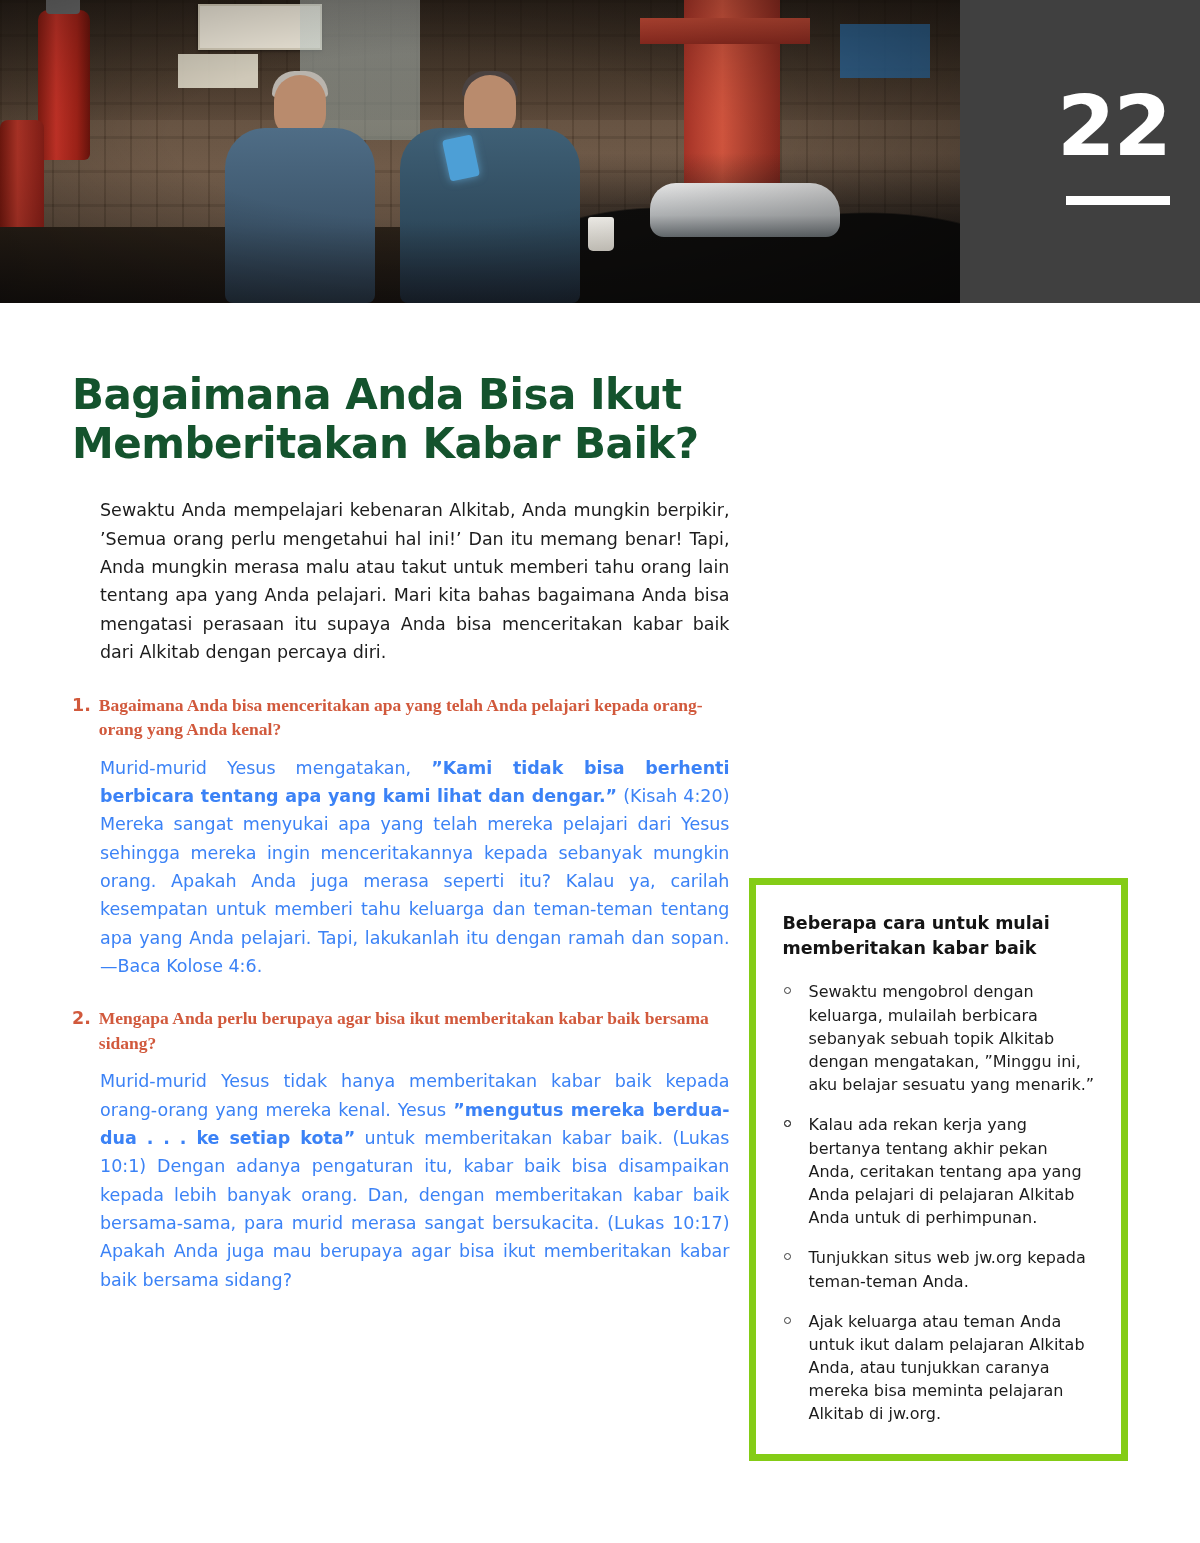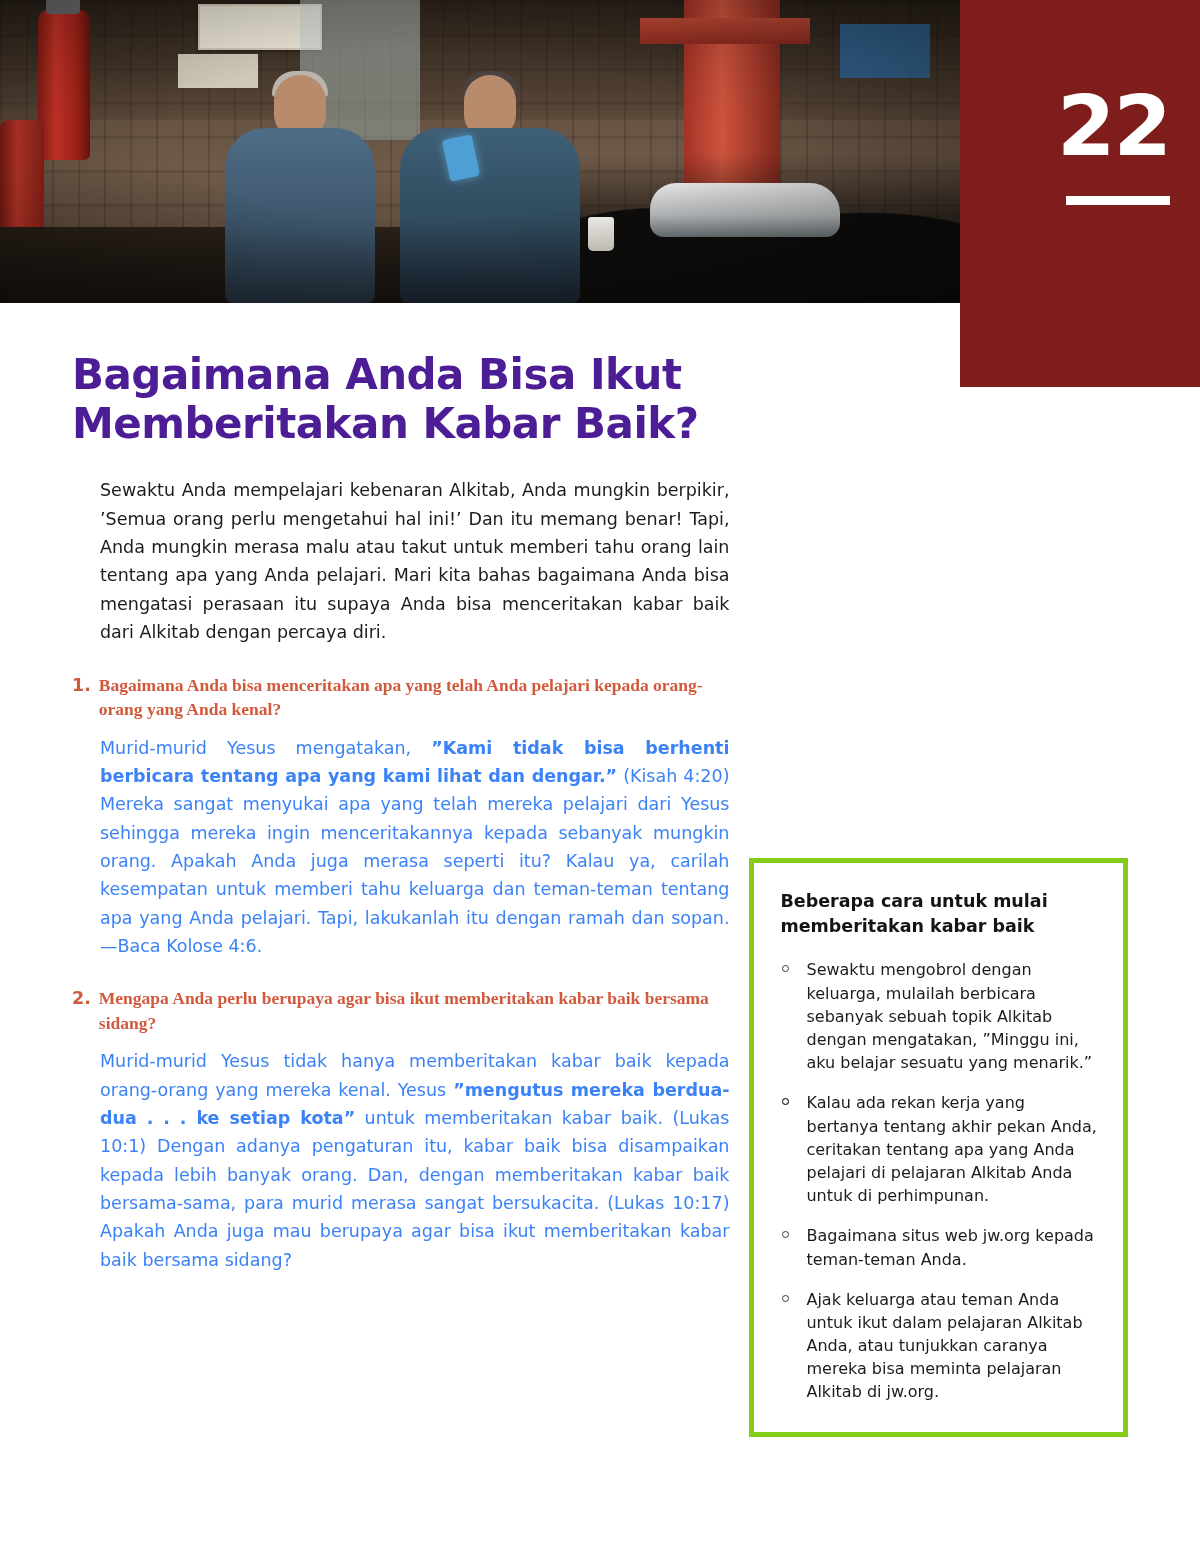--- a/index.html
+++ b/index.html
@@ -170,22 +170,22 @@
     left: 588px; bottom: 52px; width: 26px; height: 34px;
     background: linear-gradient(180deg, #f3f1ec 0%, #d9d5cc 100%);
     border-radius: 3px 3px 5px 5px;
   }
   .photo-vignette {
     background: radial-gradient(ellipse at 45% 45%, rgba(0,0,0,0) 35%, rgba(0,0,0,.45) 100%);
   }
 
   .hero-number {
     width: 240px;
-    height: 387px;
-    background: #7f1d1d;
+    height: 303px;
+    background: #404040;
     position: relative;
   }
   .hero-number .num {
     position: absolute;
     right: 30px;
     top: 84px;
     font: 700 84px "DejaVu Sans", sans-serif;
     color: #ffffff;
     letter-spacing: -2px;
     line-height: 1;
@@ -198,24 +198,24 @@
     height: 9px;
     background: #ffffff;
   }
 
   
   .page {
     position: relative;
     padding: 0 72px;
   }
   h1.article-title {
-    margin: 48px 0 0 0;
+    margin: 68px 0 0 0;
     font: 700 42px/1.16 "DejaVu Sans", sans-serif;
     letter-spacing: -0.5px;
-    color: #4c1d95;
+    color: #14532d;
     max-width: 700px;
   }
 
   .columns {
     display: flex;
     gap: 20px;
     margin-top: 28px;
     align-items: flex-start;
   }
   .col-main {
@@ -247,21 +247,21 @@
   .qbody {
     padding-left: 28px;
     font: 400 17.5px/1.62 "DejaVu Sans", sans-serif;
     text-align: justify;
     color: #3b82f6;
   }
   .qbody b { font-weight: 700; }
 
   
   .sidebox {
-    border: 5px solid #84cc16;
+    border: 7px solid #84cc16;
     padding: 26px 26px 28px 26px;
     background: #ffffff;
   }
   .sidebox h2 {
     margin: 0 0 20px 0;
     font: 700 17.5px/1.4 "DejaVu Sans", sans-serif;
     color: #141414;
   }
   ul.sidelist {
     list-style: none;
@@ -358,20 +358,20 @@
 
     </div>
 
     <div class="col-side">
       <div class="sidebox">
         <h2>Beberapa cara untuk mulai memberitakan kabar baik</h2>
         <ul class="sidelist">
             <li><span class="bullet"></span><span>Sewaktu mengobrol dengan keluarga, mulailah berbicara sebanyak sebuah topik Alkitab dengan mengatakan, ”Minggu ini, aku belajar sesuatu yang menarik.”</span></li>
             <li><span class="bullet"></span></li>
             <li><span class="bullet"></span><span>Kalau ada rekan kerja yang bertanya tentang akhir pekan Anda, ceritakan tentang apa yang Anda pelajari di pelajaran Alkitab Anda untuk di perhimpunan.</span></li>
-            <li><span class="bullet"></span><span>Bagaimana situs web jw.org kepada teman-teman Anda.</span></li>
+            <li><span class="bullet"></span><span>Tunjukkan situs web jw.org kepada teman-teman Anda.</span></li>
             <li><span class="bullet"></span><span>Ajak keluarga atau teman Anda untuk ikut dalam pelajaran Alkitab Anda, atau tunjukkan caranya mereka bisa meminta pelajaran Alkitab di jw.org.</span></li>
           </ul>
       </div>
     </div>
 
   </div>
 </div>
 
 </body></html>

